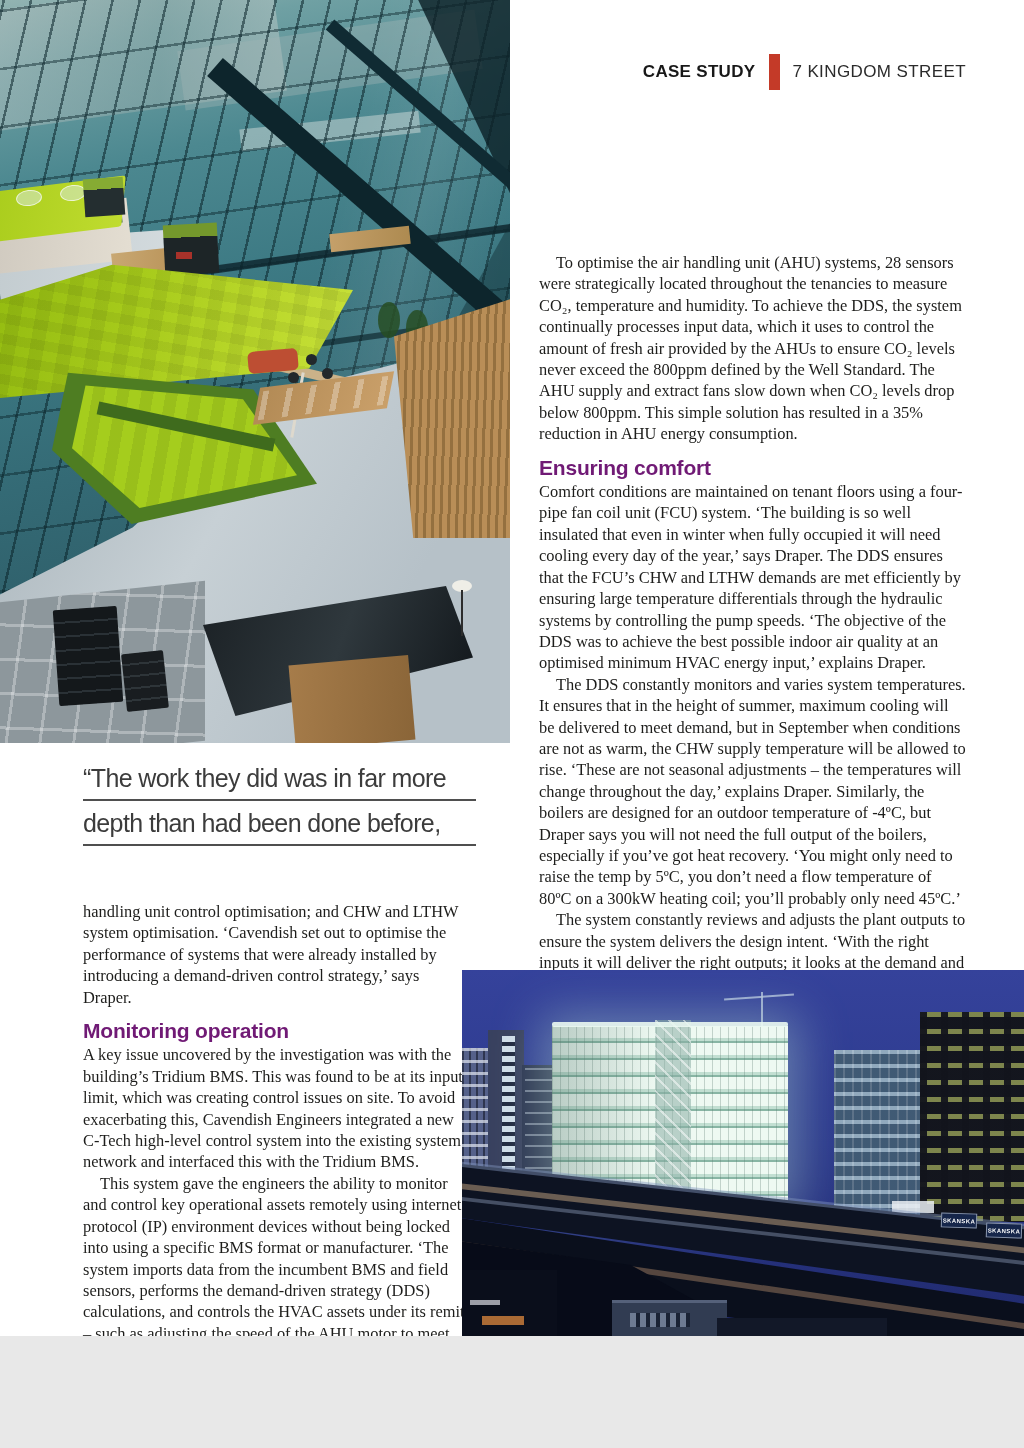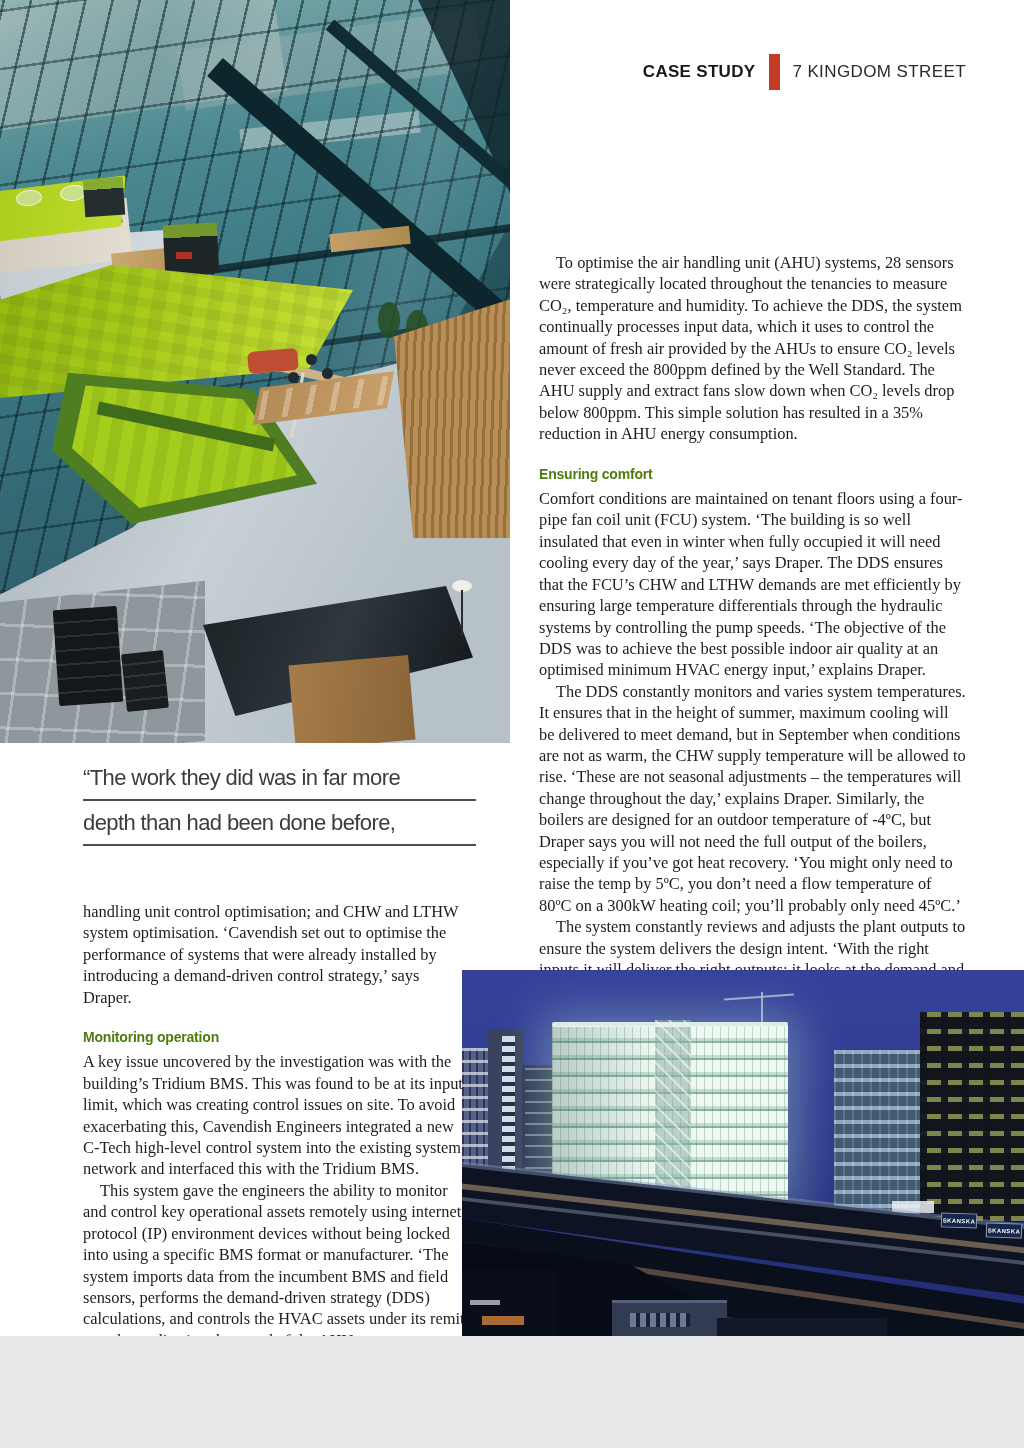--- a/index.html
+++ b/index.html
@@ -12,28 +12,28 @@
   .kicker{font-weight:700;color:#181818;letter-spacing:.3px;}
   .redbar{width:11px;height:36px;background:#c43a28;margin:0 12px 0 14px;}
   .headtitle{color:#2b2b2b;letter-spacing:.4px;}
 
   
   .col{position:absolute;font-size:16.4px;line-height:21.4px;text-align:left;}
   .col-right{left:539px;top:252px;width:428px;}
   .col-left{left:83px;top:901px;width:386px;}
   .col p{margin:0;}
   .col p.indent{text-indent:17px;}
-  .col h3{font-family:"Liberation Sans",sans-serif;font-size:14px;letter-spacing:-.2px;
-          color:#4d7c0f;margin:19px 0 3px 0;}
+  .col h3{font-family:"Liberation Sans",sans-serif;font-size:21px;letter-spacing:-.2px;
+          color:#701a75;margin:12px 0 3px 0;}
   .cont{position:absolute;right:-2px;bottom:0px;font-family:"Liberation Sans",sans-serif;
         font-size:21px;font-weight:700;color:#111;line-height:21px;}
 
   
   .pullquote{position:absolute;left:83px;top:763px;width:393px;
-             font-family:"Liberation Sans",sans-serif;font-size:22px;letter-spacing:-.6px;
+             font-family:"Liberation Sans",sans-serif;font-size:25px;letter-spacing:-.6px;
              color:#3c3c3c;}
   .pq-line{display:block;white-space:nowrap;line-height:30px;padding-bottom:6px;
            border-bottom:2px solid #4f4f4f;margin-bottom:7px;}
 
   
   .footer{position:absolute;top:1389px;right:58px;display:flex;align-items:baseline;
           font-family:"Liberation Sans",sans-serif;font-weight:700;color:#222;font-size:15px;}
   .footer .date{margin-left:14px;}
   .footer .pageno{margin-left:14px;font-size:18px;color:#000;}
 

